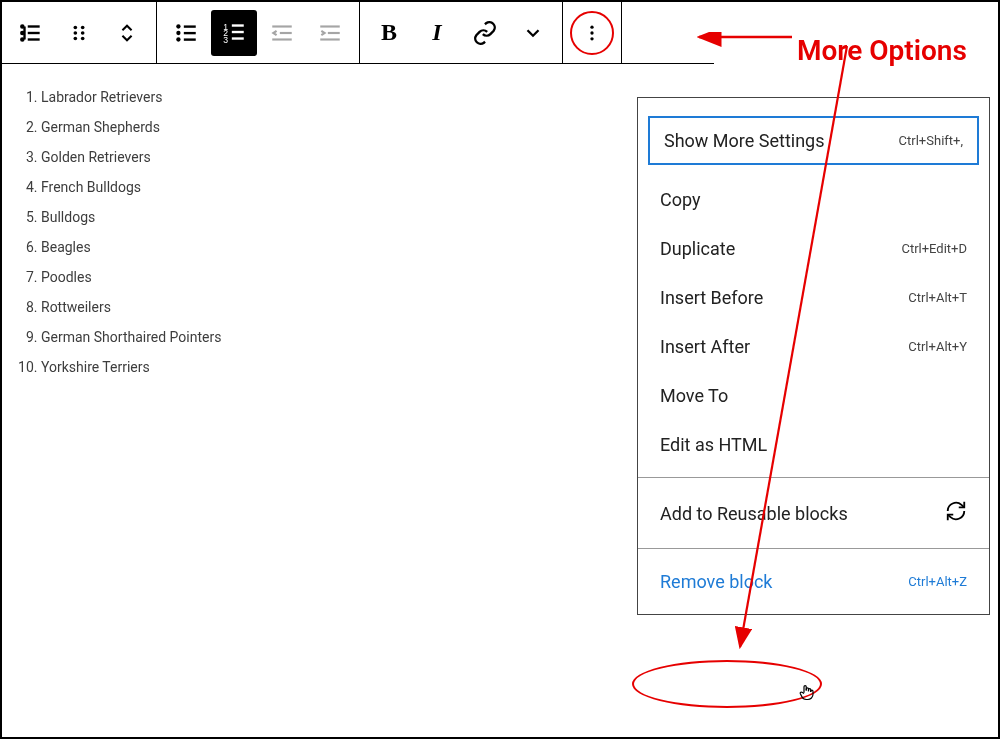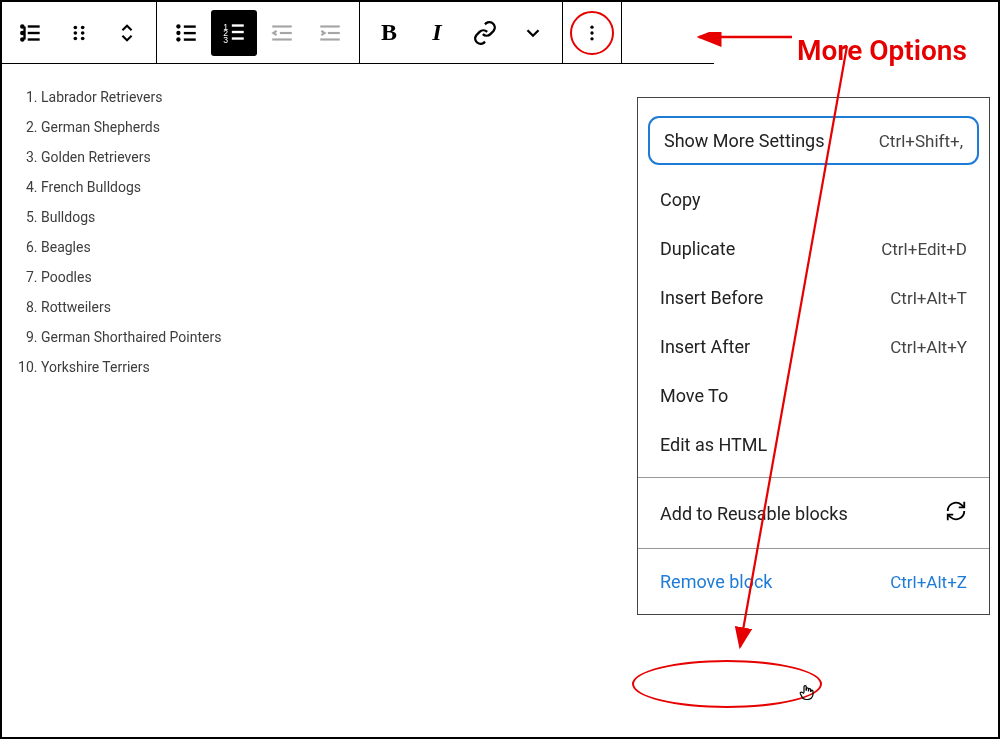--- a/index.html
+++ b/index.html
@@ -87,27 +87,27 @@
   .dd-item {
     display: flex;
     justify-content: space-between;
     align-items: center;
     padding: 14px 22px;
     cursor: pointer;
     color: #222;
   }
   .dd-item-highlighted {
     border: 2px solid #1e7bd6;
-    border-radius: 11px;
+    border-radius: 0;
     margin: 10px;
     padding: 12px 14px;
   }
   .dd-shortcut {
     color: #444;
-    font-size: 17px;
+    font-size: 13px;
   }
   .dd-link {
     color: #1e7bd6;
   }
   .dd-link .dd-shortcut { color: #1e7bd6; }
   .reuse-item {
     display: flex;
     justify-content: space-between;
     align-items: center;
   }

